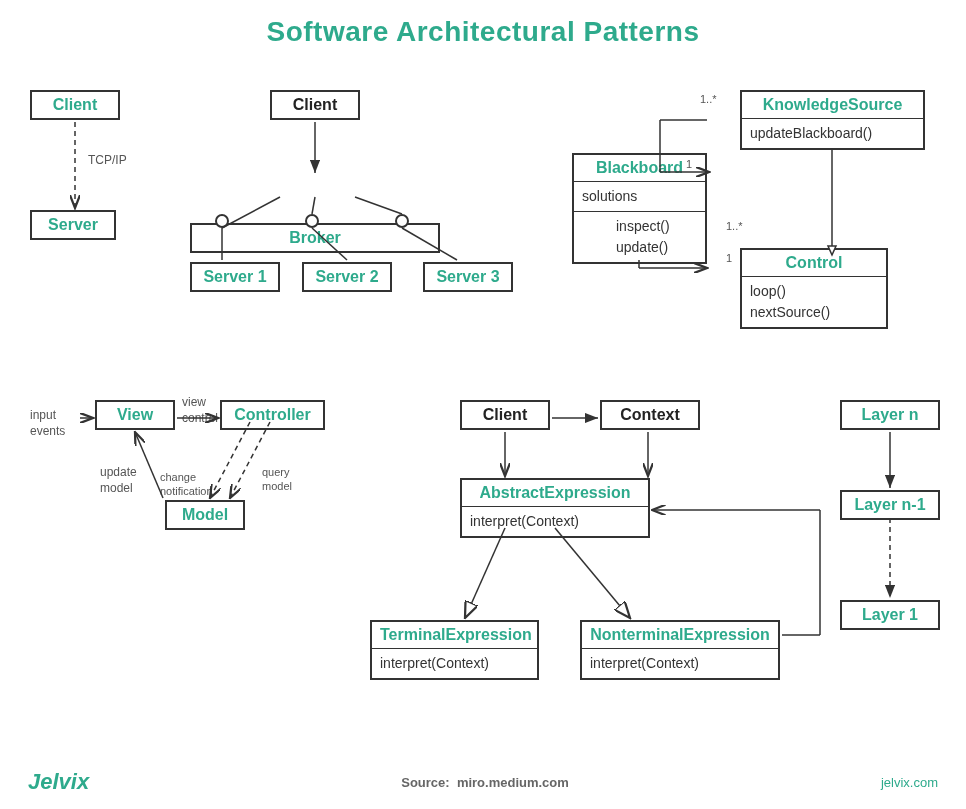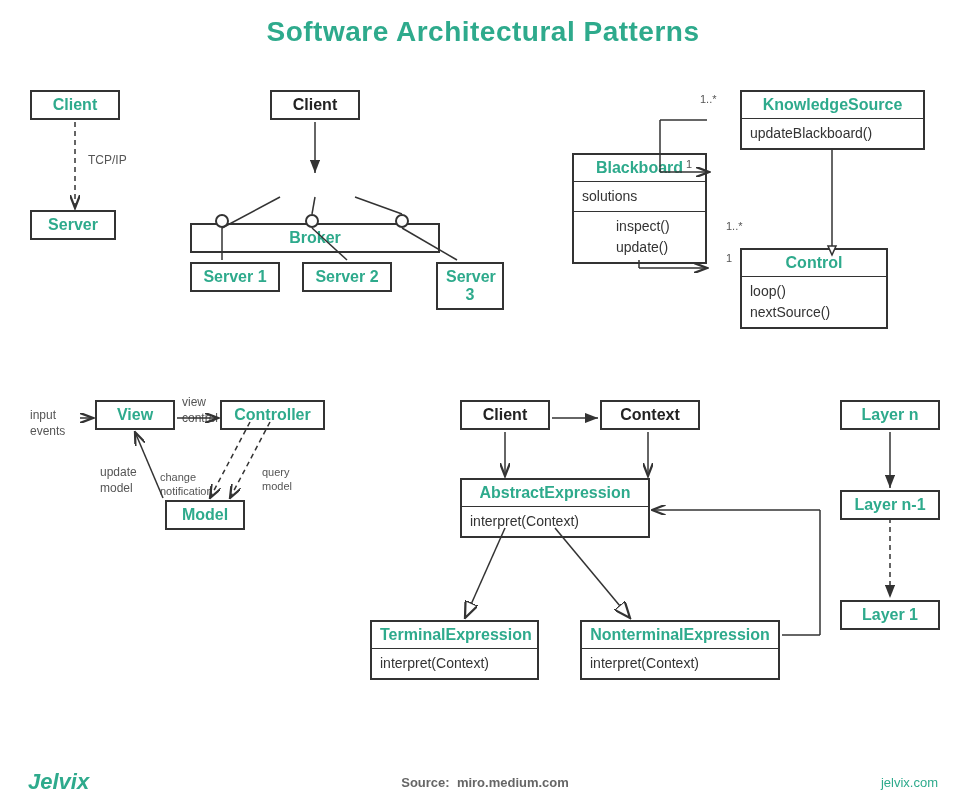--- a/index.html
+++ b/index.html
@@ -122,21 +122,21 @@
 <div class="circle-connector" style="left:395px; top:214px;"></div>
 
 <div class="uml-box" style="left:190px; top:262px; width:90px;">
   <div class="box-title teal">Server 1</div>
 </div>
 
 <div class="uml-box" style="left:302px; top:262px; width:90px;">
   <div class="box-title teal">Server 2</div>
 </div>
 
-<div class="uml-box" style="left:436px; top:262px; width:68px;">
+<div class="uml-box" style="left:423px; top:262px; width:90px;">
   <div class="box-title teal">Server 3</div>
 </div>
 
 <div class="uml-box" style="left:572px; top:153px; width:135px;">
   <div class="box-title teal">Blackboard</div>
   <div class="box-section">solutions</div>
   <div class="box-section" style="white-space:pre-line;padding-left:42px;">inspect()
 update()</div>
 </div>
 

